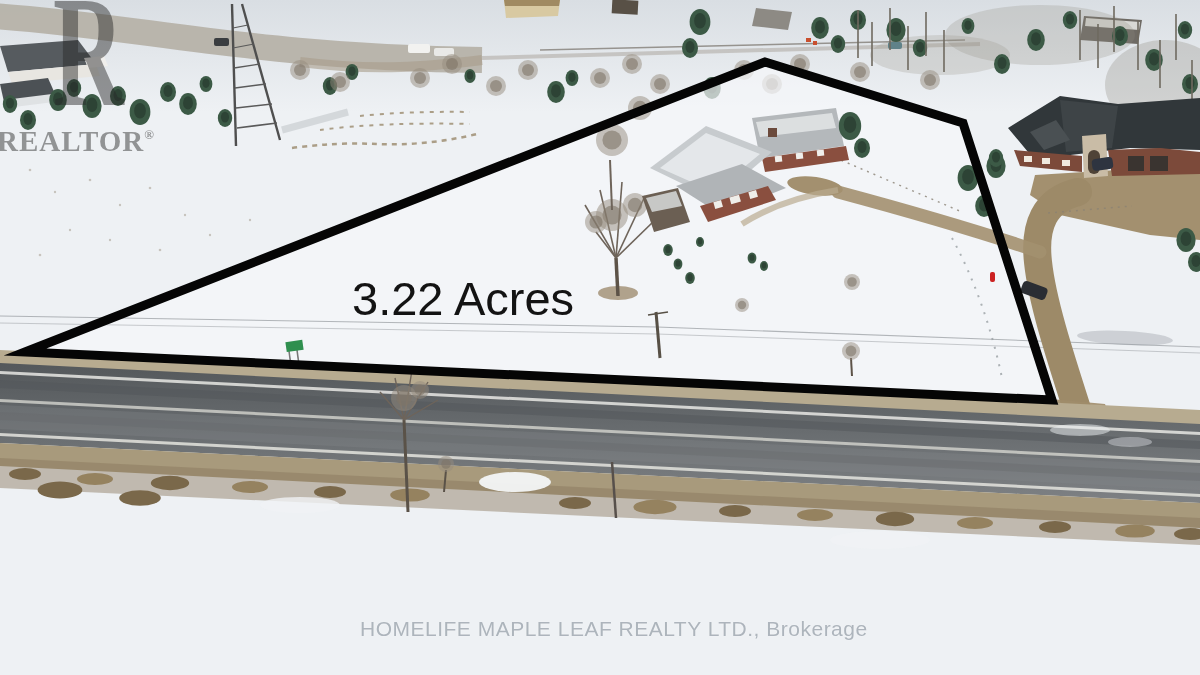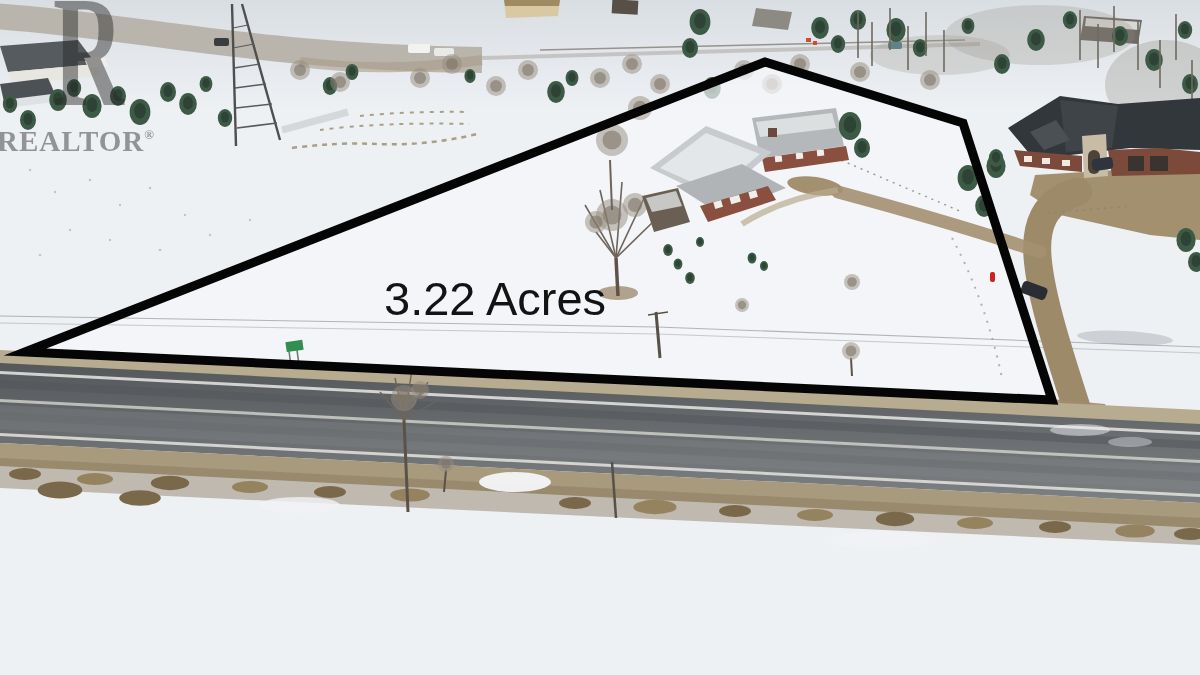--- a/index.html
+++ b/index.html
@@ -1,20 +1,20 @@
 <!DOCTYPE html>
 <html><head>
 <meta charset="utf-8">
 <style>
   html,body{margin:0;padding:0;background:#222;}
   #stage{position:relative;width:1200px;height:675px;overflow:hidden;
          font-family:"Liberation Sans",sans-serif;background:#eef1f4;}
   #stage svg{position:absolute;left:0;top:0;}
   .boundary{fill:none;stroke:#050505;stroke-width:9;stroke-linejoin:miter;stroke-miterlimit:9;}
-  .acreage{position:absolute;left:384px;top:271px;font-size:47px;color:#131313;
+  .acreage{position:absolute;left:352px;top:271px;font-size:47px;color:#131313;
            letter-spacing:0px;white-space:nowrap;}
   .wm{font-family:"Liberation Serif",serif;font-weight:bold;color:rgba(40,40,40,.47);}
   .wm-r{position:absolute;left:53px;top:-27px;font-size:158px;line-height:1;
         transform:scaleX(.62);transform-origin:0 0;}
   .wm-text{position:absolute;left:-3px;top:127px;font-size:29px;line-height:1;
            letter-spacing:1px;white-space:nowrap;}
   .wm-text .reg{font-size:13px;vertical-align:top;position:relative;top:1px;}
   .brokerage{position:absolute;left:360px;top:617px;font-size:21px;letter-spacing:.5px;
              color:rgba(158,166,174,.82);white-space:nowrap;
              text-shadow:0 0 2px rgba(255,255,255,.5);}
@@ -343,14 +343,15 @@
 
   <polygon class="boundary" points="25,352 765,62 963,123 1052,400" stroke="#050505"></polygon>
 </svg>
 
 <div class="acreage">3.22 Acres</div>
 
 <div class="wm wm-r">R</div>
 
 <div class="wm wm-text"><span>REALTOR</span><span class="reg">®</span></div>
 
+<div class="brokerage">HOMELIFE MAPLE LEAF REALTY LTD., Brokerage</div>
 
 </div>
 
 </body></html>

